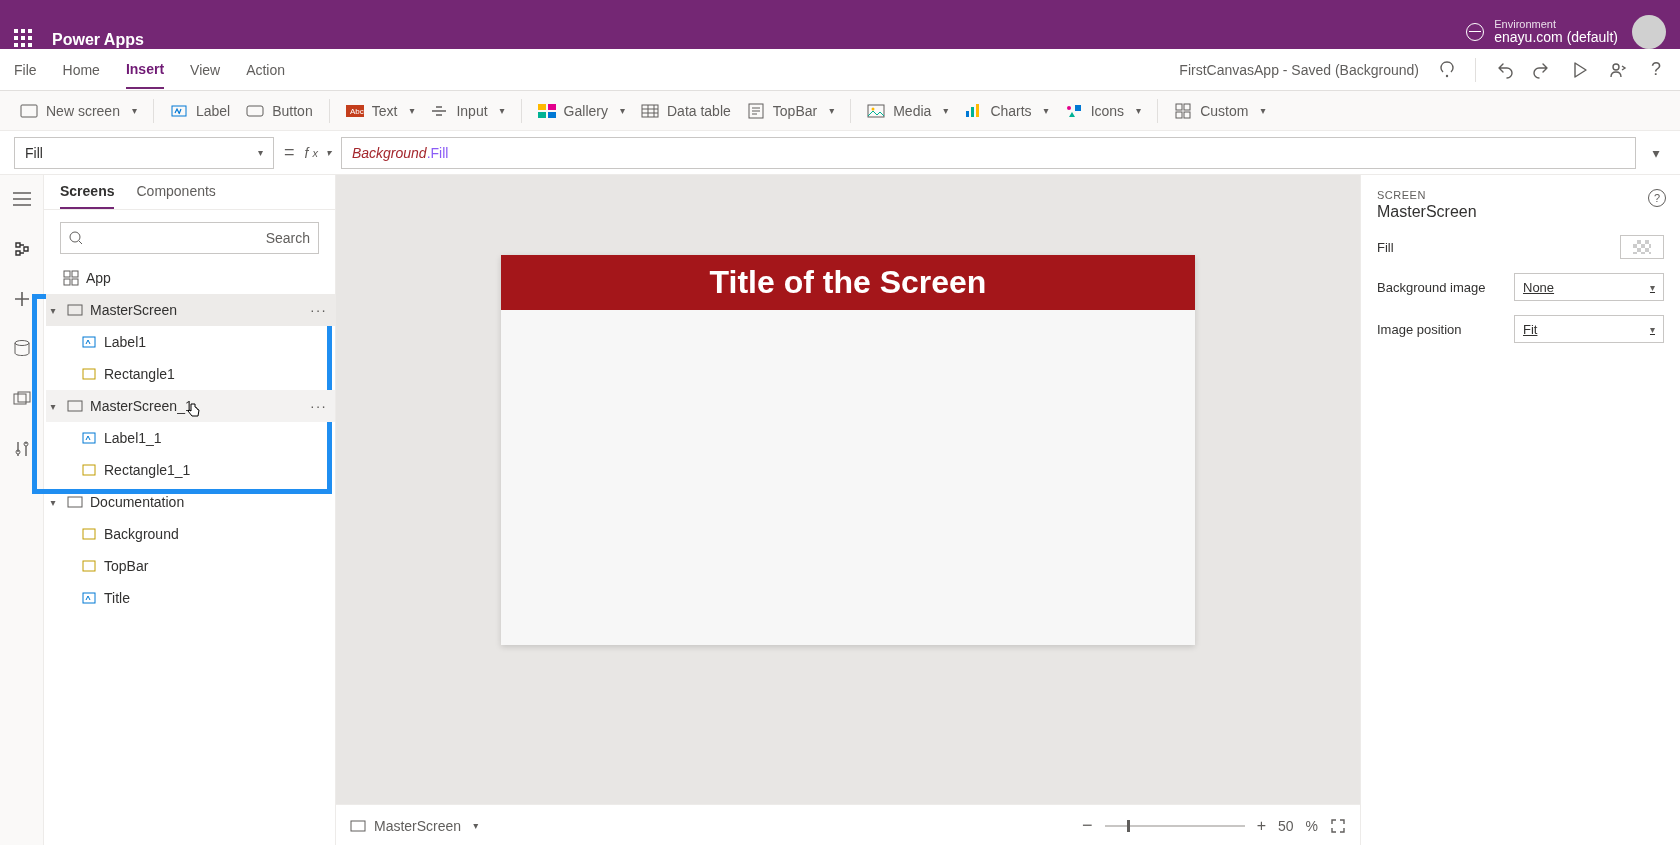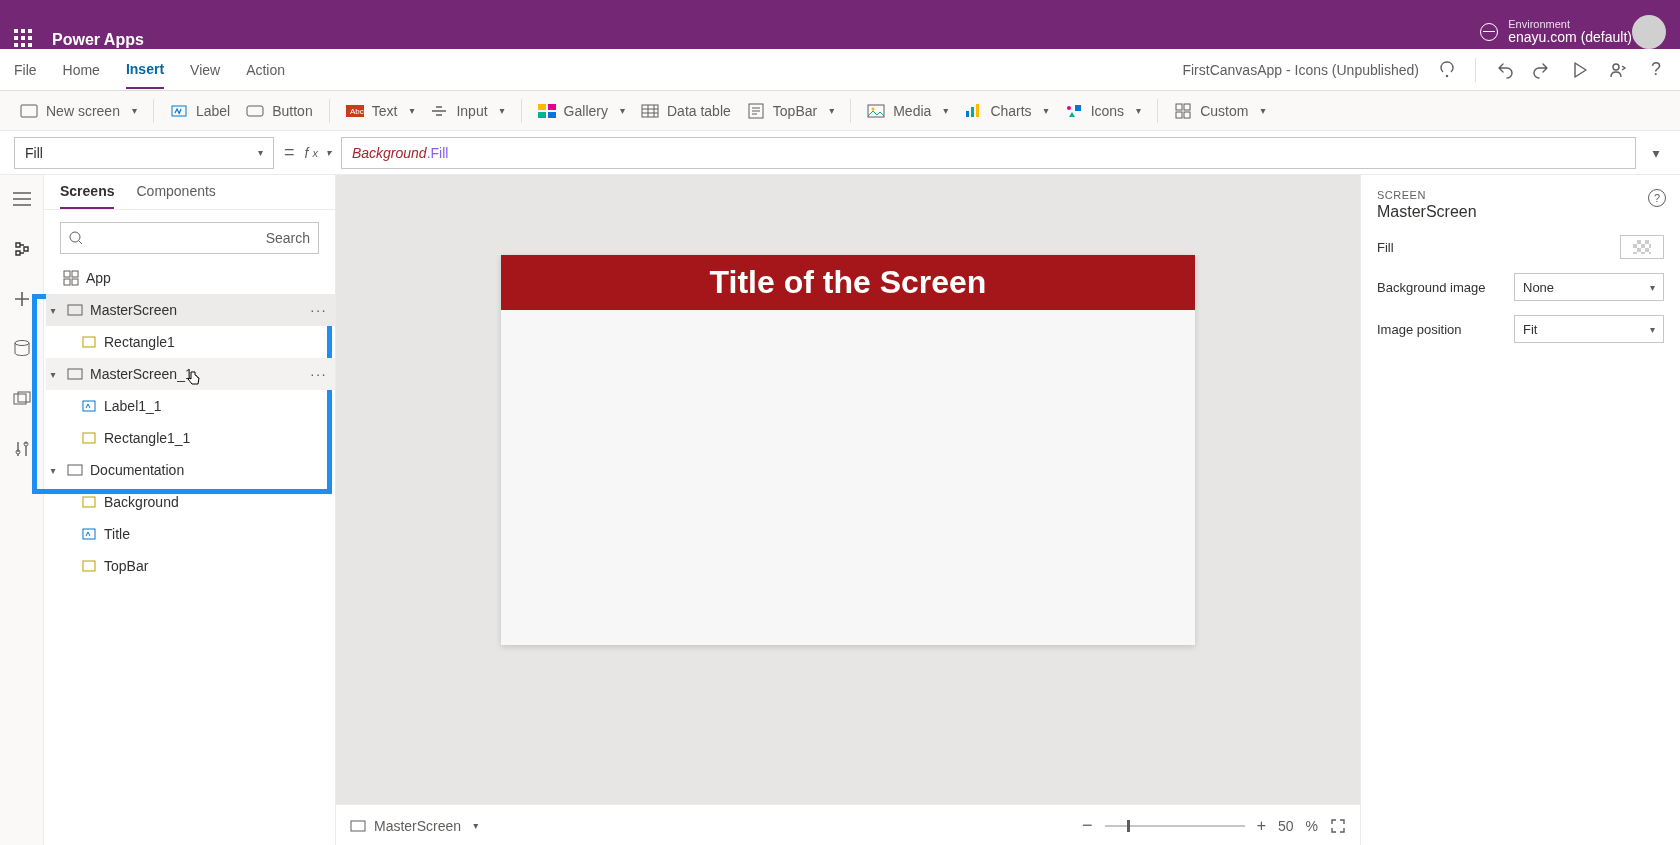--- a/index.html
+++ b/index.html
@@ -3,33 +3,33 @@
 <meta charset="utf-8">
 <style>
 * { box-sizing: border-box; margin: 0; padding: 0; font-family: "Segoe UI", Arial, sans-serif; }
 body { width:1680px; height:845px; overflow:hidden; background:#faf9f8; font-size:14px; color:#323130; }
 
 
 .topbar { height:49px; background:#742774; display:flex; align-items:flex-end; color:#fff; padding:0 14px; }
 .waffle { width:20px; height:20px; display:grid; grid-template-columns:repeat(3,4px); grid-template-rows:repeat(3,4px); gap:3px; margin-right:18px; }
 .waffle span { background:#fff; }
 .app-title { font-size:16px; font-weight:600; }
-.top-right { margin-left:auto; display:flex; align-items:center; }
+.top-right { margin-left:auto; display:flex; align-items:center; gap:14px; }
 .env { display:flex; align-items:center; gap:10px; }
 .env-icon { width:18px;height:18px;border:1.5px solid #fff;border-radius:50%; position:relative;}
 .env-icon::before{content:"";position:absolute;left:2px;right:2px;top:7px;border-top:1px solid #fff;}
 .env-text { line-height:1.1; }
 .env-text .env-label{font-size:11px;opacity:.85;}
 .env-text .env-name{font-size:14px;}
 .avatar { width:34px;height:34px;border-radius:50%;background:#d0d0d0; }
 
 
 .menubar { height:42px; background:#fff; border-bottom:1px solid #e1dfdd; display:flex; align-items:center; padding:0 14px; }
 .menubar .menu-item { color:#605e5c; margin-right:26px; padding:10px 0; cursor:pointer; }
-.menubar .menu-item.active { color:#0369a1; font-weight:600; border-bottom:2px solid #742774; }
+.menubar .menu-item.active { color:#701a75; font-weight:600; border-bottom:2px solid #742774; }
 .menubar .spacer { flex:1; }
 .menubar .app-status { color:#605e5c; margin-right:18px; }
 .menubar .right-icons { display:flex; align-items:center; gap:18px; color:#605e5c; }
 .menubar .right-icons .divider { width:1px; height:24px; background:#e1dfdd; }
 .icon-btn{width:20px;height:20px;display:flex;align-items:center;justify-content:center;color:#605e5c;}
 
 
 .ribbon { height:40px; background:#faf9f8; display:flex; align-items:center; padding:0 14px; border-bottom:1px solid #edebe9; gap:4px;}
 .ribbon .r-btn{display:flex;align-items:center;gap:8px;color:#605e5c;padding:0 6px;cursor:pointer;}
 .ribbon .sep{width:1px;height:24px;background:#e1dfdd;margin:0 6px;}
@@ -83,21 +83,21 @@
 .proppanel .pp-name{font-size:16px;margin-top:2px;}
 .proppanel .pp-help{position:absolute;right:14px;top:14px;width:18px;height:18px;border:1.5px solid #605e5c;border-radius:50%;display:flex;align-items:center;justify-content:center;font-size:11px;color:#605e5c;}
 .pp-tabs{display:flex;gap:22px;margin-top:14px;border-bottom:1px solid #edebe9;}
 .pp-tabs .tab{padding:8px 0;color:#605e5c;cursor:pointer;}
 .pp-tabs .tab.active{color:#323130;font-weight:600;border-bottom:2px solid #742774;}
 .pp-body{margin-top:14px;display:flex;flex-direction:column;gap:14px;}
 .pp-row{display:flex;align-items:center;justify-content:space-between;}
 .pp-label{font-size:13px;color:#323130;}
 .pp-color{width:44px;height:24px;border:1px solid #c8c6c4;display:flex;align-items:center;justify-content:center;}
 .pp-color .swatch{width:18px;height:14px;background:repeating-conic-gradient(#ccc 0 25%,#fff 0 50%) 0 0/8px 8px;}
-.pp-select{width:150px;height:28px;border:1px solid #c8c6c4;display:flex;align-items:center;padding:0 8px;justify-content:space-between;font-size:13px;}
+.pp-select{width:150px;height:28px;border:1px solid #c8c6c4;display:flex;align-items:center;padding:0 8px;justify-content:space-between;font-size:13px;text-decoration:underline;}
 
 svg{display:block;}
 .cursor-hand{position:absolute;width:16px;height:16px;pointer-events:none;}
 </style>
 </head>
 <body>
 
 <div class="topbar">
   <div class="waffle">
       <span></span>
@@ -123,21 +123,21 @@
   </div>
 </div>
 
 <div class="menubar">
   <div class="menu-item">File</div>
   <div class="menu-item">Home</div>
   <div class="menu-item active">Insert</div>
   <div class="menu-item">View</div>
   <div class="menu-item">Action</div>
   <div class="spacer"></div>
-  <div class="app-status">FirstCanvasApp - Icons (Unpublished)</div>
+  <div class="app-status">FirstCanvasApp - Saved (Background)</div>
   <div class="right-icons">
     <div class="icon-btn">
         <svg width="20" height="20" viewBox="0 0 20 20">
           <path d="M10 2c4 0 6 3 6 6 0 2-1 3-2 4M10 2C6 2 4 5 4 8c0 2 1 3 2 4" stroke="#605e5c" fill="none" stroke-width="1.4"></path>
           <circle cx="10" cy="16" r="1.2" fill="#605e5c"></circle>
         </svg>
       </div>
     <div class="divider"></div>
     <div class="icon-btn">
         <svg width="20" height="20" viewBox="0 0 20 20">
@@ -386,20 +386,30 @@
             <svg width="16" height="12">
               <rect x="1" y="1" width="14" height="10" stroke="#605e5c" fill="none"></rect>
             </svg>
           </span>
         <span>MasterScreen</span>
         <span class="dots">···</span>
       </div>
       <div class="tree-row">
         <span class="ind" style="width:28px"></span>
         <span class="ticon">
+            <svg width="14" height="14">
+              <rect x="1" y="2" width="12" height="10" stroke="#0078d4" fill="none"></rect>
+              <path d="M4 9l2-4 2 4" stroke="#0078d4" fill="none"></path>
+            </svg>
+          </span>
+        <span>Label1</span>
+      </div>
+      <div class="tree-row">
+        <span class="ind" style="width:28px"></span>
+        <span class="ticon">
             <svg width="14" height="12">
               <rect x="1" y="1" width="12" height="10" stroke="#c19c00" fill="none"></rect>
             </svg>
           </span>
         <span>Rectangle1</span>
       </div>
 
       <div class="tree-row hover">
         <span class="chevr">▾</span>
         <span class="ticon">
@@ -447,35 +457,35 @@
         <span class="ticon">
             <svg width="14" height="12">
               <rect x="1" y="1" width="12" height="10" stroke="#c19c00" fill="none"></rect>
             </svg>
           </span>
         <span>Background</span>
       </div>
       <div class="tree-row">
         <span class="ind" style="width:28px"></span>
         <span class="ticon">
+            <svg width="14" height="12">
+              <rect x="1" y="1" width="12" height="10" stroke="#c19c00" fill="none"></rect>
+            </svg>
+          </span>
+        <span>TopBar</span>
+      </div>
+      <div class="tree-row">
+        <span class="ind" style="width:28px"></span>
+        <span class="ticon">
             <svg width="14" height="14">
               <rect x="1" y="2" width="12" height="10" stroke="#0078d4" fill="none"></rect>
               <path d="M4 9l2-4 2 4" stroke="#0078d4" fill="none"></path>
             </svg>
           </span>
         <span>Title</span>
-      </div>
-      <div class="tree-row">
-        <span class="ind" style="width:28px"></span>
-        <span class="ticon">
-            <svg width="14" height="12">
-              <rect x="1" y="1" width="12" height="10" stroke="#c19c00" fill="none"></rect>
-            </svg>
-          </span>
-        <span>TopBar</span>
       </div>
     </div>
   </div>
 
   <div class="canvas-area">
     <div class="canvas-viewport">
       <div class="canvas-screen">
         <div class="canvas-titlebar">Title of the Screen</div>
       </div>
     </div>

